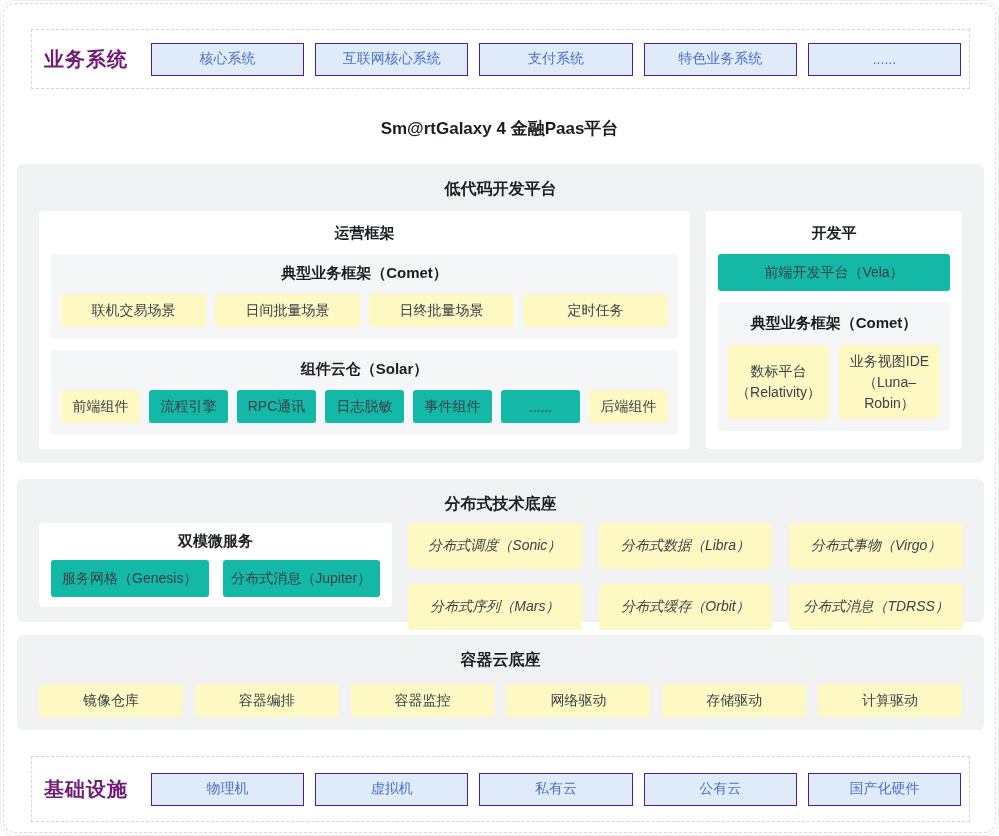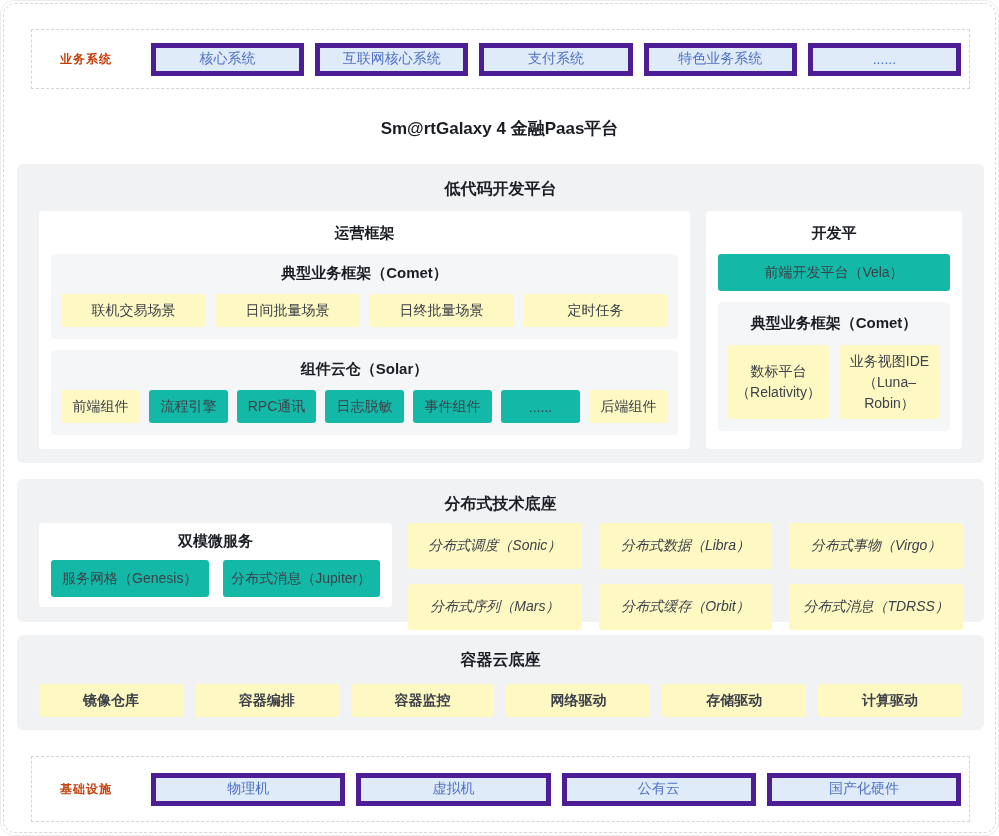--- a/index.html
+++ b/index.html
@@ -5,23 +5,23 @@
   * { margin:0; padding:0; box-sizing:border-box; }
   html,body { width:999px; height:836px; background:#fff; font-family:"Liberation Sans","DejaVu Sans",sans-serif; }
   .canvas { position:relative; width:999px; height:836px; background:#fff; border:1px solid #ededed; border-radius:14px; overflow:hidden; }
   .page-dash { position:absolute; inset:2px; border:1px dashed #d7d9dd; border-radius:12px; pointer-events:none; }
 
   
   .band { position:absolute; left:30px; width:939px; border:1px dashed #d3d5da; background:#fff;
           display:flex; align-items:center; gap:11px; padding:0 8px 0 0; }
   .band-top { top:28px; height:60px; }
   .band-bottom { top:755px; height:66px; }
-  .band-label { flex:0 0 108px; text-align:center; font-size:12px; font-weight:bold; color:#c2410c; letter-spacing:1px; }
+  .band-label { flex:0 0 108px; text-align:center; font-size:20px; font-weight:bold; color:#701a75; letter-spacing:1px; }
   .blue-btn { flex:1; height:33px; display:flex; align-items:center; justify-content:center;
-              background:#e0ebfa; border:5px solid #4c1d95; color:#4d70c4; font-size:14px; }
+              background:#e0ebfa; border:1px solid #4c1d95; color:#4d70c4; font-size:14px; }
 
   .page-title { position:absolute; top:116px; left:0; width:100%; text-align:center;
                 font-size:17px; font-weight:bold; color:#1a1d23; }
 
   
   .sec { position:absolute; left:16px; width:967px; background:#f1f2f4; border-radius:6px; }
   .sec1 { top:163px; height:299px; }
   .sec2 { top:478px; height:143px; }
   .sec3 { top:634px; height:95px; }
   .sec-h { padding-top:15px; text-align:center; font-size:16px; font-weight:bold; color:#1a1d23; }
@@ -52,21 +52,21 @@
   
   .dual-card { left:22px; top:44px; width:353px; height:84px; }
   .dual-card .card-h { padding-top:9px; }
   .dual-card .row { margin:9px 12px 0; gap:14px; }
   .dual-card .chip { flex:1; height:37px; }
   .dist-grid { position:absolute; left:391px; right:21px; top:44px; display:flex; flex-direction:column; gap:15px; }
   .dist-grid .row { gap:17px; }
   .dist-grid .chip { flex:1; height:46px;font-style:italic; }
 
   
-  .cont-row { margin:13px 22px 1px; gap:12px;font-weight:bold; }
+  .cont-row { margin:13px 22px 1px; gap:12px; }
   .cont-row .chip { flex:1; height:33px; }
 </style>
 </head>
 <body>
 
 <div class="canvas">
   <div class="page-dash"></div>
 
   <div class="band band-top">
     <div class="band-label">业务系统</div>
@@ -163,16 +163,17 @@
       <div class="chip wchip">网络驱动</div>
       <div class="chip wchip">存储驱动</div>
       <div class="chip wchip">计算驱动</div>
     </div>
   </div>
 
   <div class="band band-bottom">
     <div class="band-label">基础设施</div>
     <div class="blue-btn">物理机</div>
     <div class="blue-btn">虚拟机</div>
+    <div class="blue-btn">私有云</div>
     <div class="blue-btn">公有云</div>
     <div class="blue-btn">国产化硬件</div>
   </div>
 </div>
 
 </body></html>

